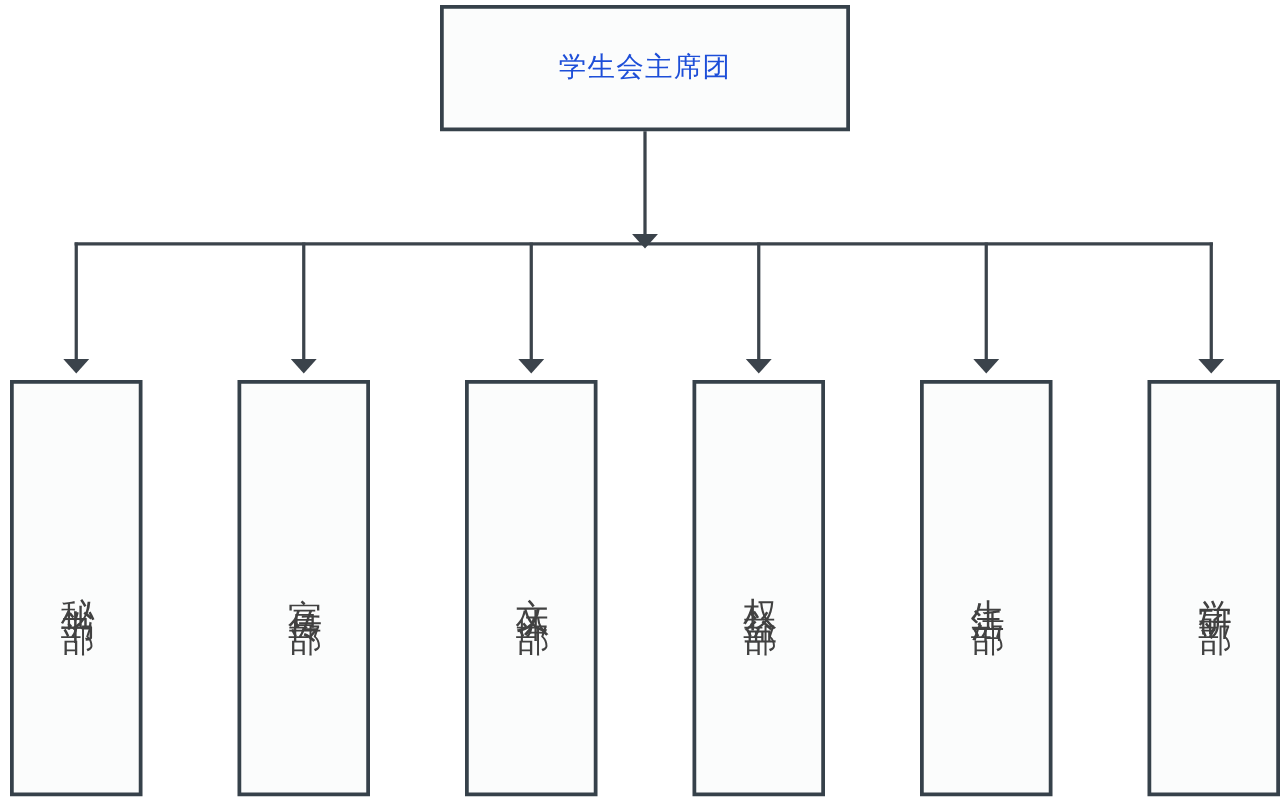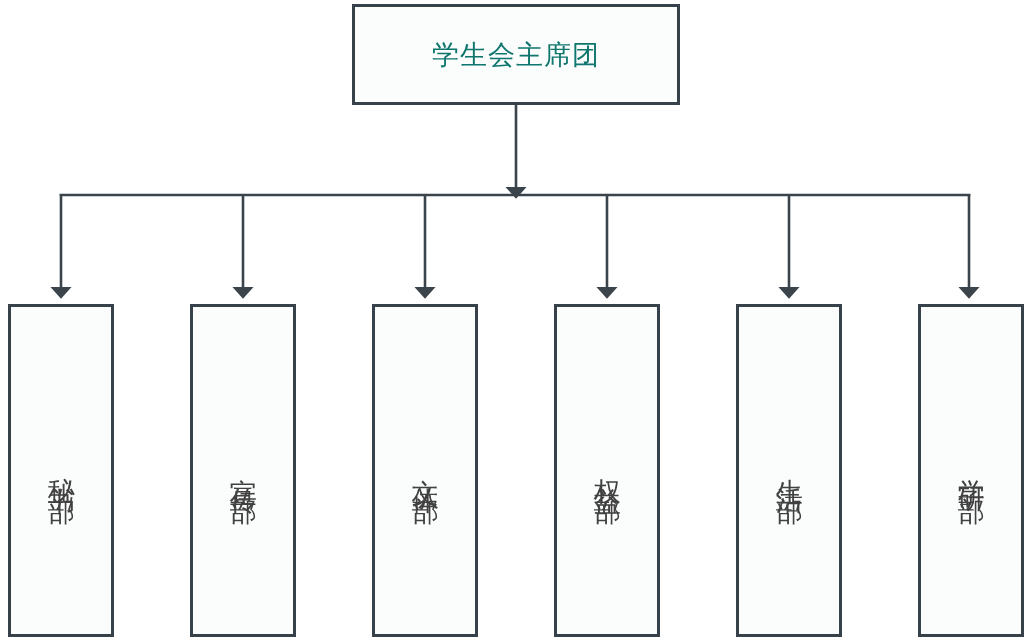--- a/index.html
+++ b/index.html
@@ -35,23 +35,23 @@
     align-items: center;
     justify-content: center;
   }
   .node-root {
     left: 352px;
     top: 4px;
     width: 328px;
     height: 101px;
   }
   .node-label-h {
-    font-size: 27px;
+    font-size: 22px;
     line-height: 1;
-    color: #0f766e;
+    color: #1d4ed8;
     letter-spacing: 1px;
     white-space: nowrap;
   }
   .node-child {
     top: 304px;
     width: 106px;
     height: 333px;
   }
   .node-child.c0 { left: 8px; }
   .node-child.c1 { left: 190px; }

